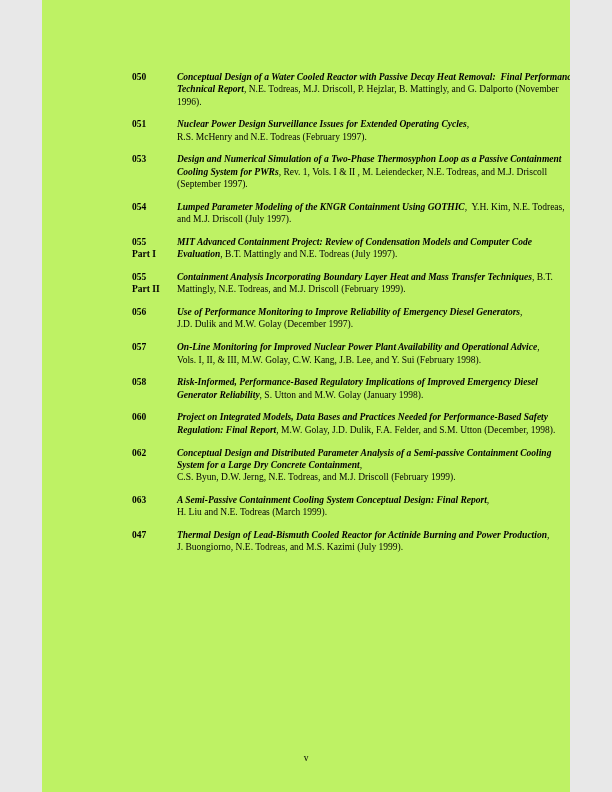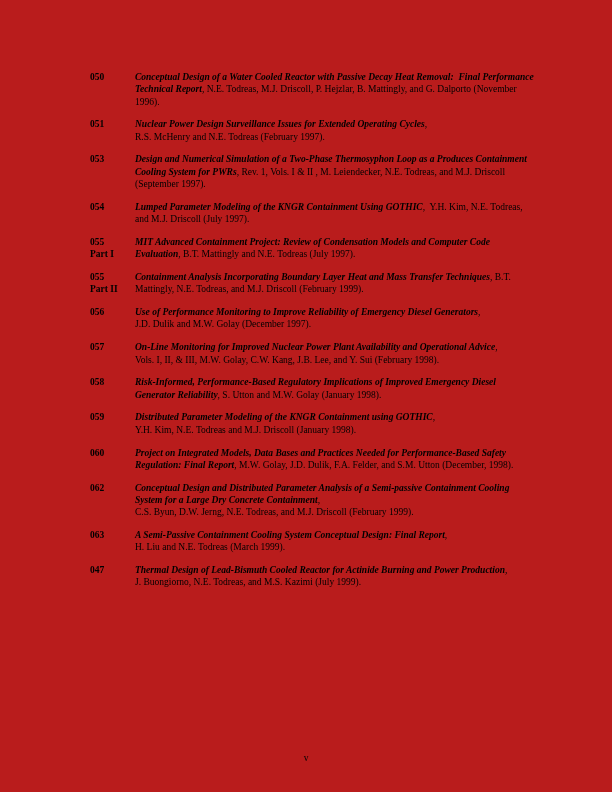--- a/index.html
+++ b/index.html
@@ -1,23 +1,23 @@
 <!DOCTYPE html>
 <html><head>
 <meta charset="utf-8">
 <style>
   html, body {
     margin: 0;
     padding: 0;
     background: #e8e8e8;
   }
   .page {
-    width: 612px;
+    width: 528px;
     height: 792px;
-    background: #b91c1c;
+    background: #bef264;
     position: relative;
     margin: 0 auto;
     font-family: "Liberation Serif", serif;
     color: #000000;
     overflow: hidden;
   }
   .content {
     position: absolute;
     top: 71px;
     left: 90px;
@@ -74,21 +74,21 @@
 
   <div class="entry">
     <div class="entry-number"><div>051</div></div>
     <div class="entry-text"><span class="entry-title">Nuclear Power Design Surveillance Issues for Extended Operating Cycles</span><span class="entry-tail">,
 R.S. McHenry and N.E. Todreas (February 1997).</span></div>
   </div>
 
 
   <div class="entry">
     <div class="entry-number"><div>053</div></div>
-    <div class="entry-text"><span class="entry-title">Design and Numerical Simulation of a Two-Phase Thermosyphon Loop as a Produces Containment
+    <div class="entry-text"><span class="entry-title">Design and Numerical Simulation of a Two-Phase Thermosyphon Loop as a Passive Containment
 Cooling System for PWRs</span><span class="entry-tail">, Rev. 1, Vols. I &amp; II , M. Leiendecker, N.E. Todreas, and M.J. Driscoll
 (September 1997).</span></div>
   </div>
 
   <div class="entry">
     <div class="entry-number"><div>054</div></div>
     <div class="entry-text"><span class="entry-title">Lumped Parameter Modeling of the KNGR Containment Using GOTHIC</span><span class="entry-tail">,  Y.H. Kim, N.E. Todreas,
 and M.J. Driscoll (July 1997).</span></div>
   </div>
 
@@ -115,25 +115,20 @@
     <div class="entry-text"><span class="entry-title">On-Line Monitoring for Improved Nuclear Power Plant Availability and Operational Advice</span><span class="entry-tail">,
 Vols. I, II, &amp; III, M.W. Golay, C.W. Kang, J.B. Lee, and Y. Sui (February 1998).</span></div>
   </div>
 
   <div class="entry">
     <div class="entry-number"><div>058</div></div>
     <div class="entry-text"><span class="entry-title">Risk-Informed, Performance-Based Regulatory Implications of Improved Emergency Diesel
 Generator Reliability</span><span class="entry-tail">, S. Utton and M.W. Golay (January 1998).</span></div>
   </div>
 
-  <div class="entry">
-    <div class="entry-number"><div>059</div></div>
-    <div class="entry-text"><span class="entry-title">Distributed Parameter Modeling of the KNGR Containment using GOTHIC</span><span class="entry-tail">,
-Y.H. Kim, N.E. Todreas and M.J. Driscoll (January 1998).</span></div>
-  </div>
 
   <div class="entry">
     <div class="entry-number"><div>060</div></div>
     <div class="entry-text"><span class="entry-title">Project on Integrated Models, Data Bases and Practices Needed for Performance-Based Safety
 Regulation: Final Report</span><span class="entry-tail">, M.W. Golay, J.D. Dulik, F.A. Felder, and S.M. Utton (December, 1998).</span></div>
   </div>
 
 
   <div class="entry">
     <div class="entry-number"><div>062</div></div>

